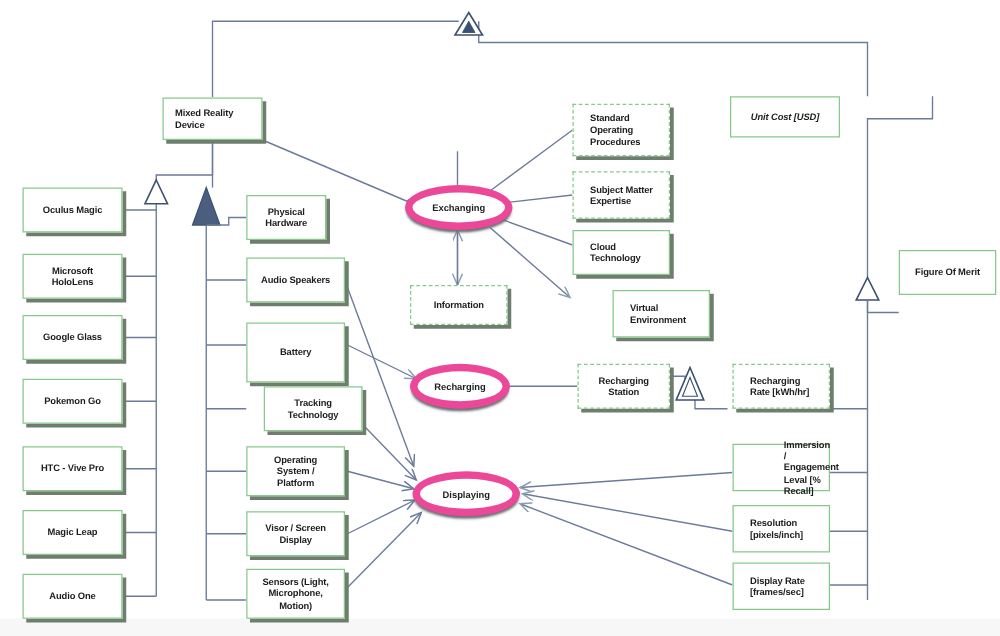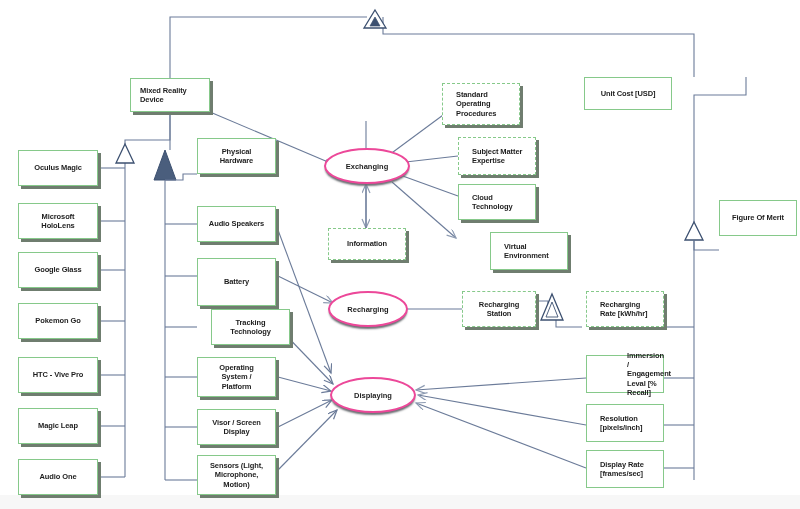--- a/index.html
+++ b/index.html
@@ -35,21 +35,21 @@
   .dsh{border:1.2px dashed #86c98a;}
   .dsh.shadow{box-shadow:3px 3px 0 0 #6f7d6f;}
   .pad-l{padding-left:9px;text-align:left;}
   .pad-c{padding:0 4px;text-align:center;}
   .pad-i{padding-left:13px;text-align:left;}
   
   .ell{
     position:absolute;
     box-sizing:border-box;
     background:#ffffff;
-    border:2px solid #ec4899;
+    border:6px solid #ec4899;
     border-radius:50%;
     display:flex;align-items:center;justify-content:center;
     z-index:3;
     box-shadow:0 3px 2px -1px #6b6f73;
   }
   .ell .lbl{
     font-size:7.5px;font-weight:bold;color:#1d1d1d;text-align:center;
   }
   .bottomband{
     position:absolute;left:0;bottom:0;width:800px;height:14px;
@@ -178,21 +178,21 @@
   <div class="node blk shadow pad-c" style="left:18px;top:357px;width:80px;height:36px;">
     <div class="lbl">HTC - Vive Pro</div>
   </div>
   <div class="node blk shadow pad-c" style="left:18px;top:408px;width:80px;height:36px;">
     <div class="lbl">Magic Leap</div>
   </div>
   <div class="node blk shadow pad-c" style="left:18px;top:459px;width:80px;height:36px;">
     <div class="lbl">Audio One</div>
   </div>
 
-  <div class="node blk shadow pad-c" style="left:197px;top:138px;width:79px;height:36px;">
+  <div class="node blk shadow pad-c" style="left:197px;top:156px;width:64px;height:36px;">
     <div class="lbl">Physical<br>Hardware</div>
   </div>
   <div class="node blk shadow pad-c" style="left:197px;top:206px;width:79px;height:36px;">
     <div class="lbl">Audio Speakers</div>
   </div>
   <div class="node blk shadow pad-c" style="left:197px;top:258px;width:79px;height:48px;">
     <div class="lbl">Battery</div>
   </div>
   <div class="node blk shadow pad-c" style="left:211px;top:309px;width:79px;height:36px;">
     <div class="lbl">Tracking<br>Technology</div>
@@ -201,40 +201,40 @@
     <div class="lbl">Operating<br>System /<br>Platform</div>
   </div>
   <div class="node blk shadow pad-c" style="left:197px;top:409px;width:79px;height:36px;">
     <div class="lbl">Visor / Screen<br>Display</div>
   </div>
   <div class="node blk shadow pad-c" style="left:197px;top:455px;width:79px;height:40px;">
     <div class="lbl">Sensors (Light,<br>Microphone,<br>Motion)</div>
   </div>
 
 
-  <div class="node dsh shadow pad-i" style="left:442px;top:83px;width:78px;height:42px;">
+  <div class="node dsh shadow pad-i" style="left:458px;top:83px;width:78px;height:42px;">
     <div class="lbl">Standard<br>Operating<br>Procedures</div>
   </div>
   <div class="node dsh shadow pad-i" style="left:458px;top:137px;width:78px;height:38px;">
     <div class="lbl">Subject Matter<br>Expertise</div>
   </div>
   <div class="node blk shadow pad-i" style="left:458px;top:184px;width:78px;height:36px;">
     <div class="lbl">Cloud<br>Technology</div>
   </div>
   <div class="node blk shadow pad-i" style="left:458px;top:232px;width:78px;height:38px;margin-left:32px;">
     <div class="lbl">Virtual<br>Environment</div>
   </div>
   <div class="node dsh shadow pad-c" style="left:328px;top:228px;width:78px;height:32px;">
     <div class="lbl">Information</div>
   </div>
   <div class="node dsh shadow pad-c" style="left:462px;top:291px;width:74px;height:36px;">
     <div class="lbl">Recharging<br>Station</div>
   </div>
 
-  <div class="node blk pad-c" style="left:584px;top:77px;width:88px;height:33px;">
+  <div class="node blk pad-c" style="left:584px;top:77px;width:88px;height:33px;font-style:italic;">
     <div class="lbl">Unit Cost [USD]</div>
   </div>
   <div class="node blk pad-c" style="left:719px;top:200px;width:78px;height:36px;">
     <div class="lbl">Figure Of Merit</div>
   </div>
   <div class="node dsh shadow pad-i" style="left:586px;top:291px;width:78px;height:36px;">
     <div class="lbl">Recharging<br>Rate [kWh/hr]</div>
   </div>
   <div class="node blk pad-i" style="left:586px;top:355px;width:78px;height:38px;padding-left:40px;">
     <div class="lbl">Immersion /<br>Engagement<br>Leval [% Recall]</div>

